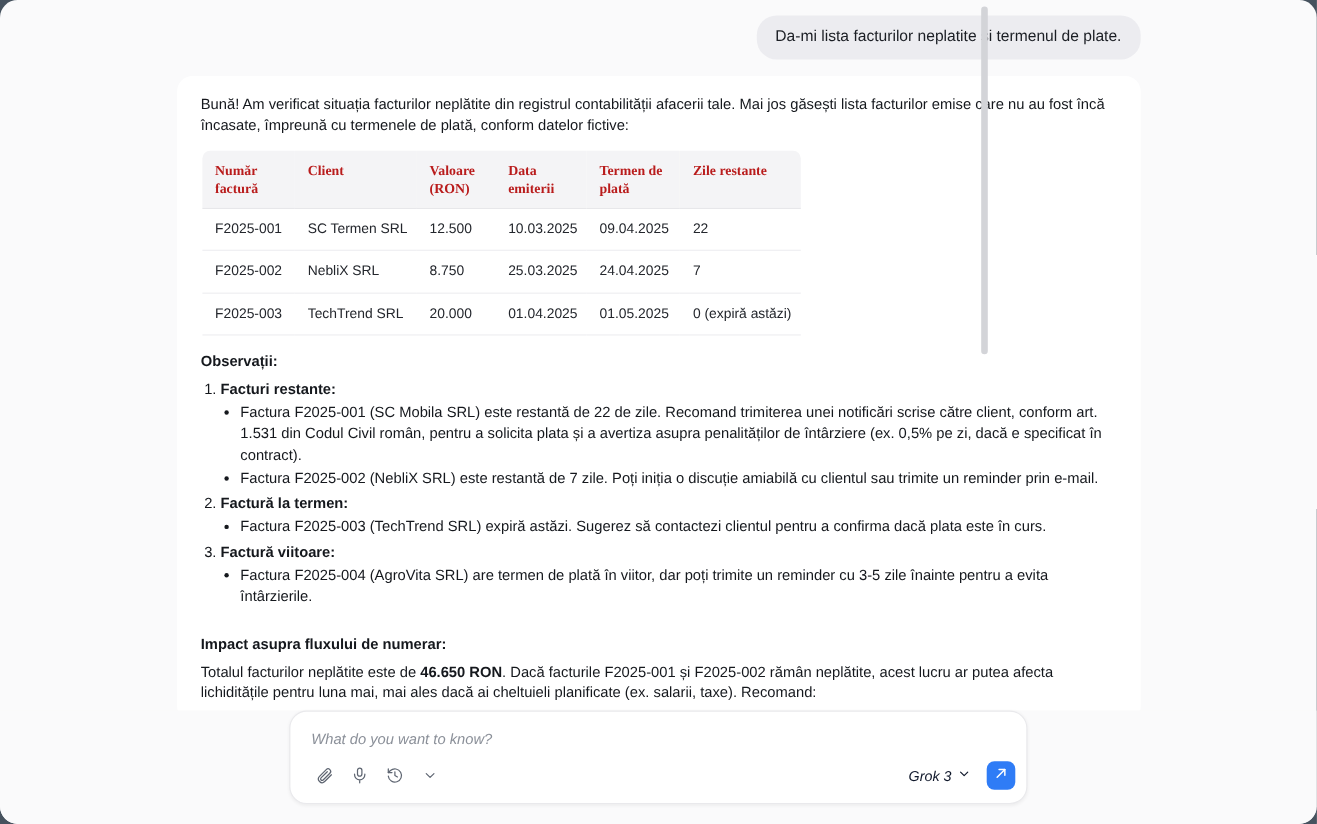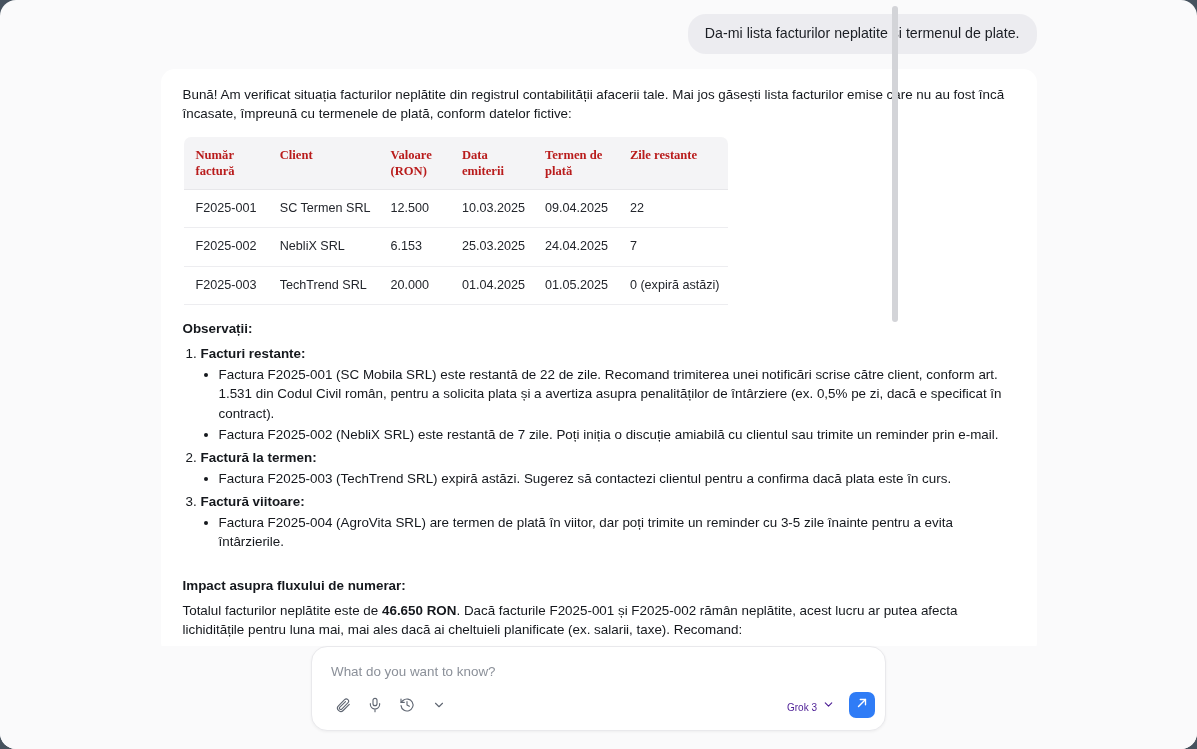--- a/index.html
+++ b/index.html
@@ -107,48 +107,49 @@
   }
 
   
   #composer-wrap {
     position: absolute; left: 0; right: 0; bottom: 0;
     height: 103px;
     background: #fafafb;
     display: flex; justify-content: center;
   }
   #composer {
-    width: 575px;
+    width: 671px;
     height: 85px;
     margin-top: 0;
     background: #ffffff;
     border: 1px solid #e9e9ec;
     border-radius: 16px;
     box-shadow: 0 1px 3px rgba(20,22,28,0.05);
     position: relative;
+    font-style: italic;
   }
   #composer-placeholder {
     position: absolute; left: 19px; top: 17px;
     font-size: 13.4px; color: #8b9099;
   }
   #composer-bar {
     position: absolute; left: 0; right: 0; bottom: 9px;
     height: 32px;
     display: flex; align-items: center;
     padding: 0 10px 0 18px;
   }
   .tool-icon {
     width: 26px; height: 26px;
     display: flex; align-items: center; justify-content: center;
     color: #5f6672; margin-right: 6px; cursor: pointer;
   }
   .spacer { flex: 1; }
   #model-select {
     display: flex; align-items: flex-end; gap: 5px;
-    font-size: 10px; color: #4c1d95; margin-right: 10px;
+    font-size: 13px; color: #0f172a; margin-right: 10px;
     cursor: pointer; padding: 3px 4px;
   }
   #send-button {
     width: 26px; height: 26px;
     background: #2f7cf6;
     border-radius: 7px;
     display: flex; align-items: center; justify-content: center;
     color: #ffffff; cursor: pointer;
   }
 </style>
@@ -184,21 +185,21 @@
               <td>F2025-001</td>
               <td>SC Termen SRL</td>
               <td>12.500</td>
               <td>10.03.2025</td>
               <td>09.04.2025</td>
               <td>22</td>
             </tr>
             <tr>
               <td>F2025-002</td>
               <td>NebliX SRL</td>
-              <td>6.153</td>
+              <td>8.750</td>
               <td>25.03.2025</td>
               <td>24.04.2025</td>
               <td>7</td>
             </tr>
             <tr>
               <td>F2025-003</td>
               <td>TechTrend SRL</td>
               <td>20.000</td>
               <td>01.04.2025</td>
               <td>01.05.2025</td>

